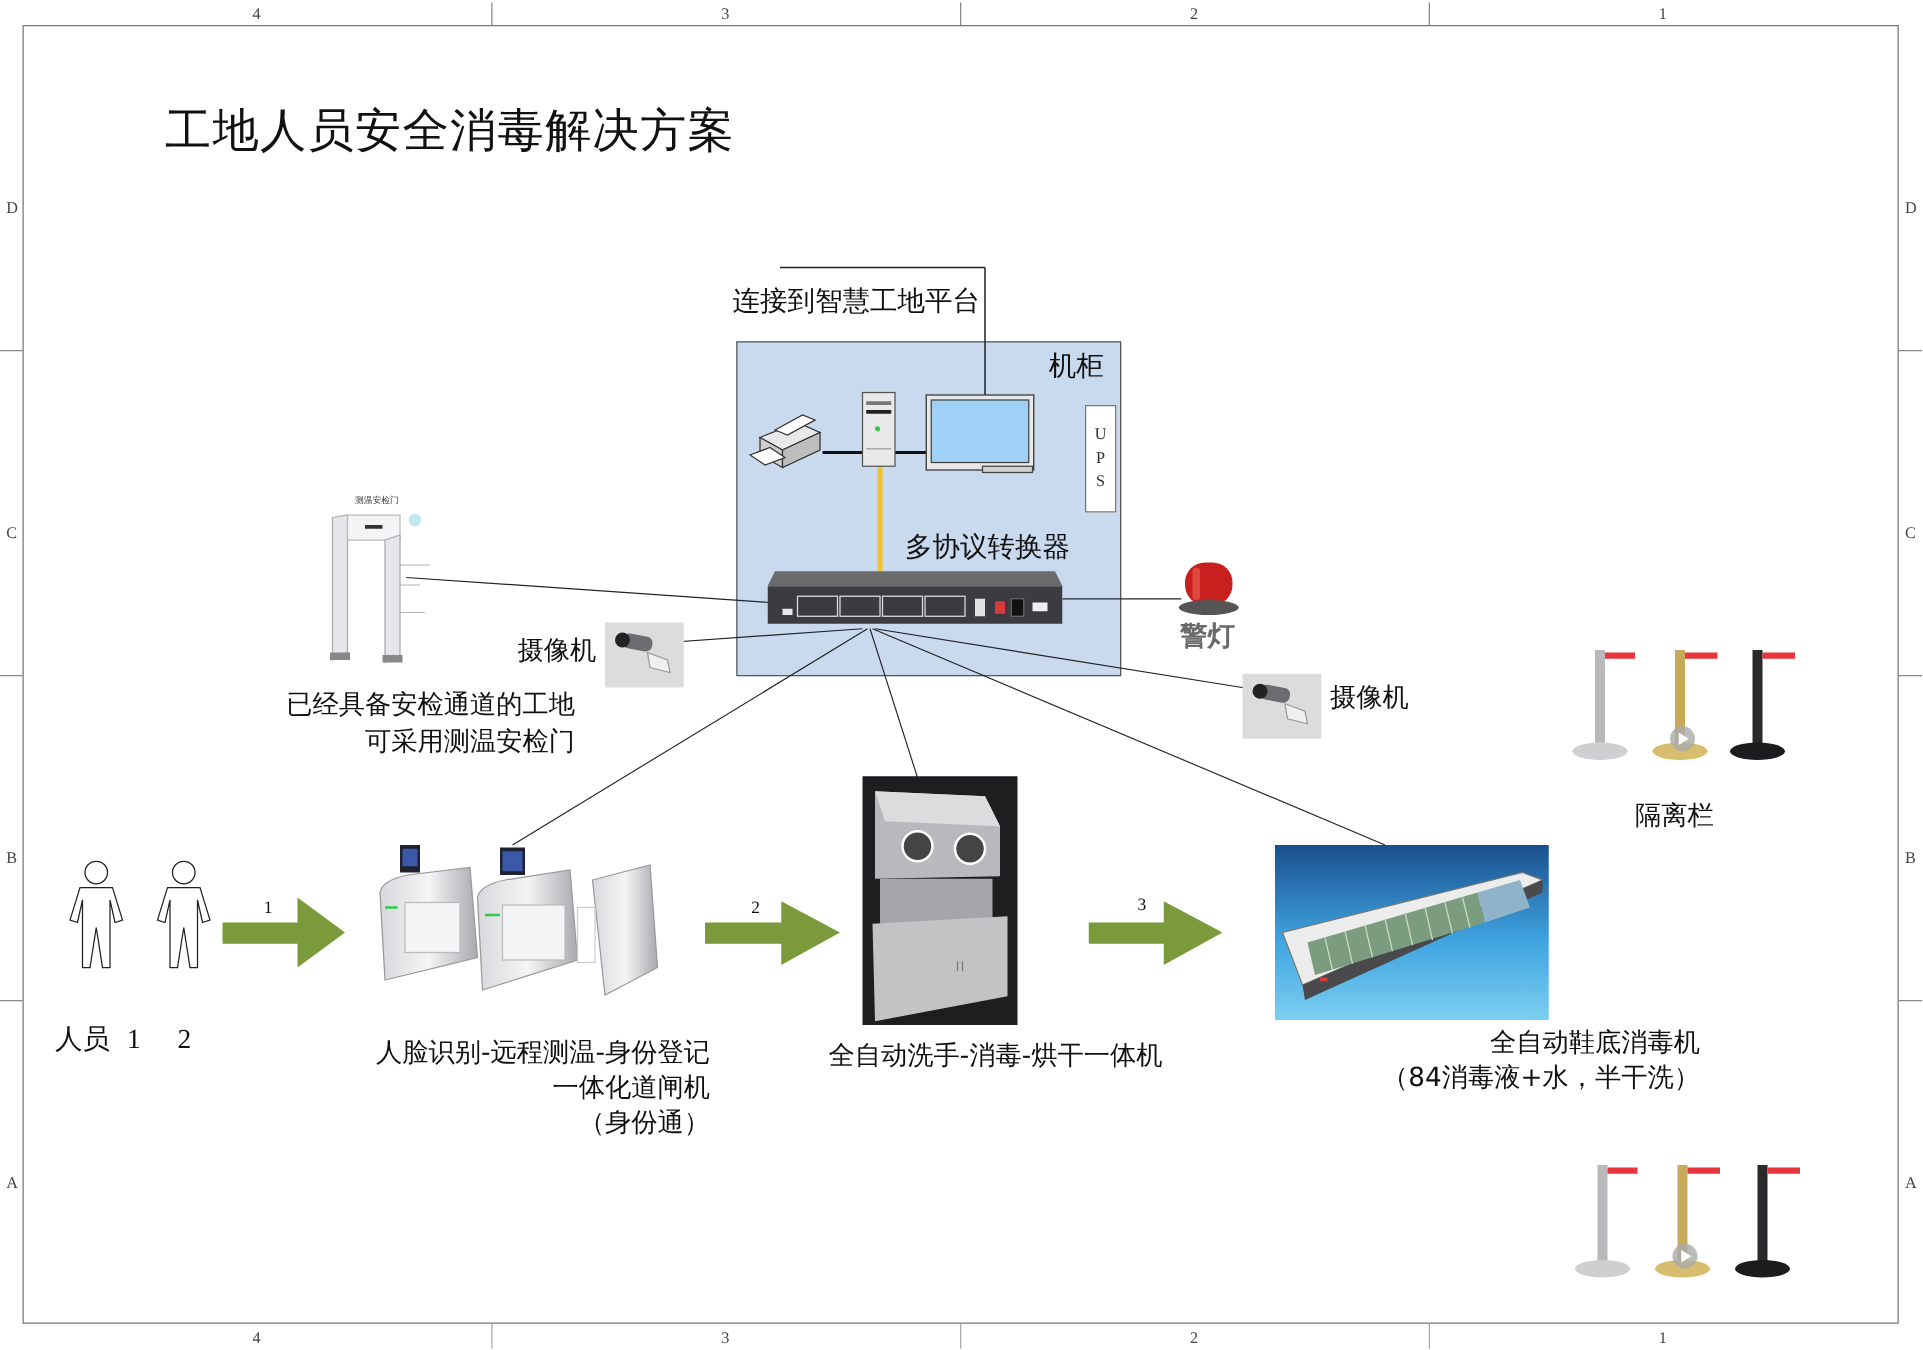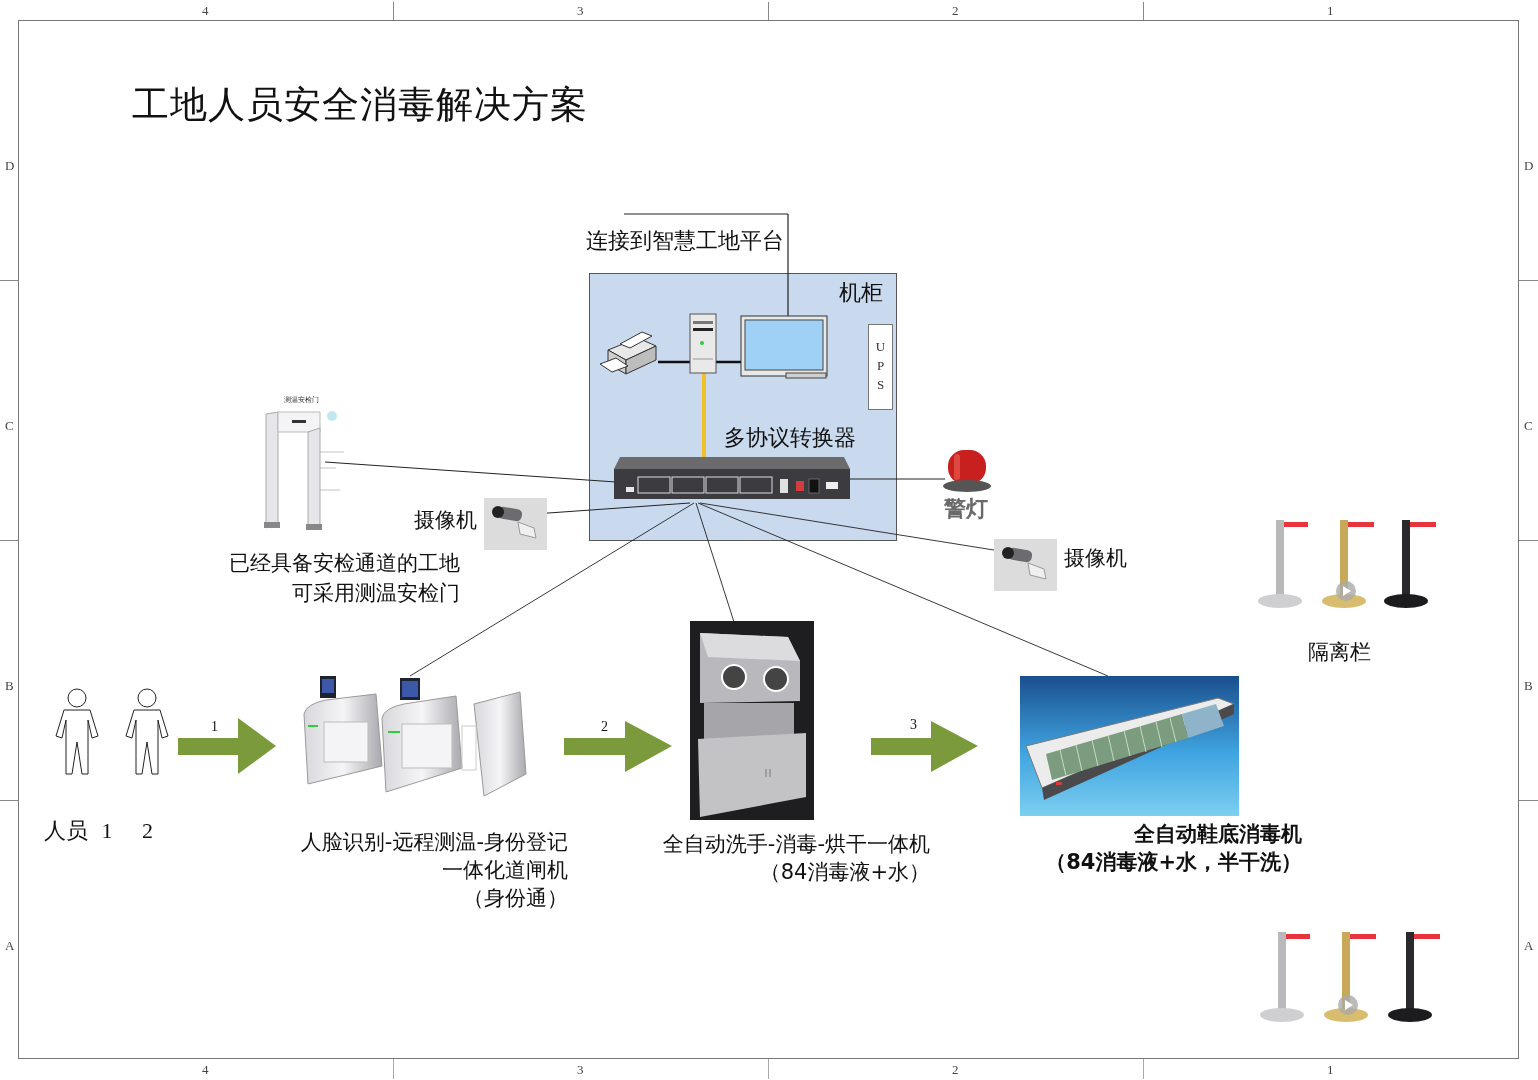--- a/index.html
+++ b/index.html
@@ -306,18 +306,17 @@
   </svg>
 </div>
 
 <div class="abs label center" style="left:228px;top:828px;width:340px;line-height:28px;">
   <div>人脸识别-远程测温-身份登记</div>
   <div>一体化道闸机</div>
   <div>（身份通）</div>
 </div>
 <div class="abs label center" style="left:590px;top:830px;width:340px;line-height:28px;">
   <div>全自动洗手-消毒-烘干一体机</div>
-  <div>（84消毒液+水）</div>
-</div>
-<div class="abs label center" style="left:1002px;top:820px;width:300px;line-height:28px;font-weight:bold;">
+</div>
+<div class="abs label center" style="left:1060px;top:820px;width:300px;line-height:28px;">
   <div>全自动鞋底消毒机</div>
   <div>（84消毒液+水，半干洗）</div>
 </div>
 
 </body></html>

